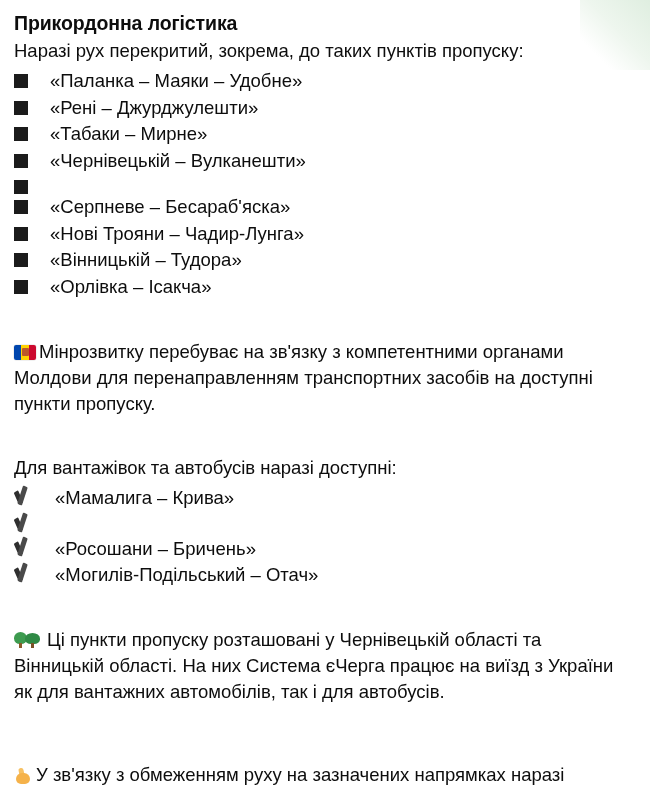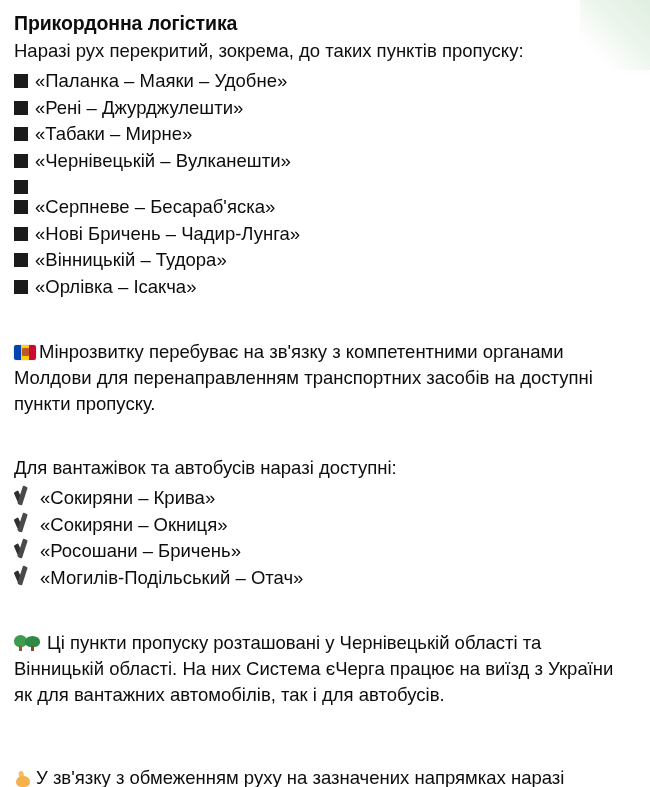--- a/index.html
+++ b/index.html
@@ -44,21 +44,21 @@
   .list {
     list-style: none;
     margin: 4px 0 0 0;
     padding: 0;
   }
   .list li {
     font-size: 18.5px;
     line-height: 26.5px;
     display: flex;
     align-items: flex-start;
-    gap: 7px;
+    gap: 22px;
   }
   .bullet-square {
     display: inline-block;
     width: 14px;
     height: 14px;
     background: #1b1b1b;
     margin-top: 6px;
     flex: 0 0 auto;
   }
   .check {
@@ -244,21 +244,21 @@
     </li>
     <li>
       <span class="bullet-square"></span>
     </li>
     <li>
       <span class="bullet-square"></span>
       <span>«Серпневе – Бесараб'яска»</span>
     </li>
     <li>
       <span class="bullet-square"></span>
-      <span>«Нові Бричень – Чадир-Лунга»</span>
+      <span>«Нові Трояни – Чадир-Лунга»</span>
     </li>
     <li>
       <span class="bullet-square"></span>
       <span>«Вінницькій – Тудора»</span>
     </li>
     <li>
       <span class="bullet-square"></span>
       <span>«Орлівка – Ісакча»</span>
     </li>
   </ul>
@@ -267,25 +267,24 @@
 
   <p class="inline-flow"><span class="flag-md"><i></i><i></i><i></i><span class="crest"></span></span><span>Мінрозвитку перебуває на зв'язку з компетентними органами Молдови для перенаправленням транспортних засобів на доступні пункти пропуску.</span></p>
 
   <div class="gap"></div>
 
   <p class="para">Для вантажівок та автобусів наразі доступні:</p>
 
   <ul class="list">
     <li>
       <span class="check"></span>
-      <span>«Сокиряни – Крива»</span>
+      <span>«Мамалига – Крива»</span>
     </li>
     <li>
       <span class="check"></span>
-      <span>«Сокиряни – Окниця»</span>
     </li>
     <li>
       <span class="check"></span>
       <span>«Росошани – Бричень»</span>
     </li>
     <li>
       <span class="check"></span>
       <span>«Могилів-Подільський – Отач»</span>
     </li>
   </ul>

